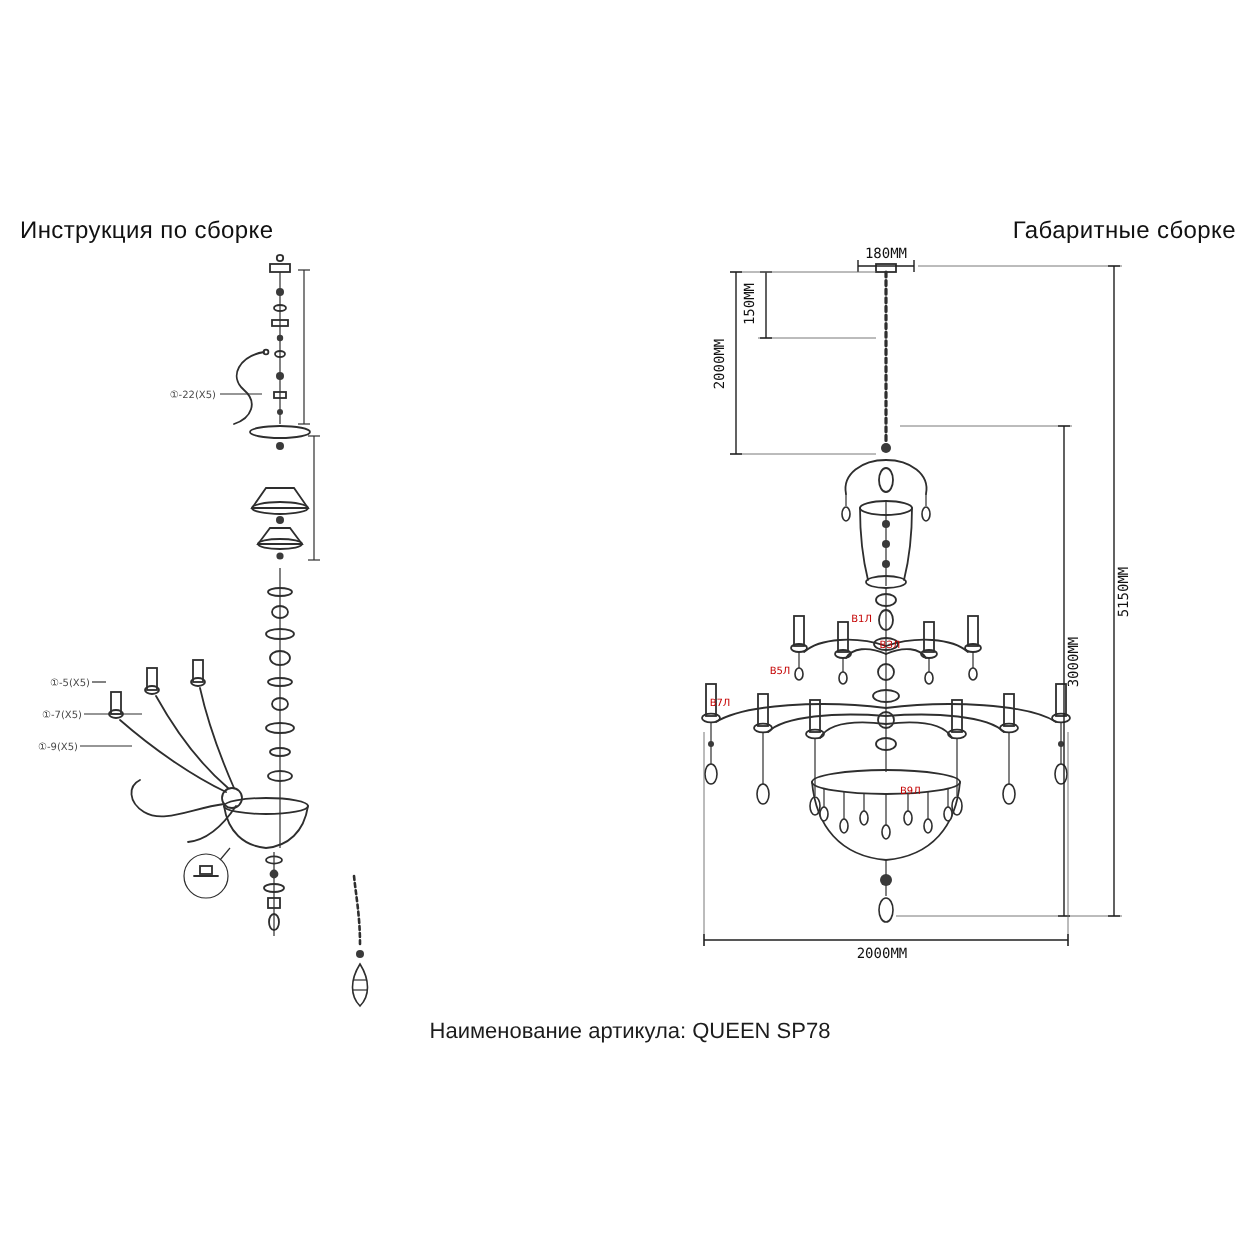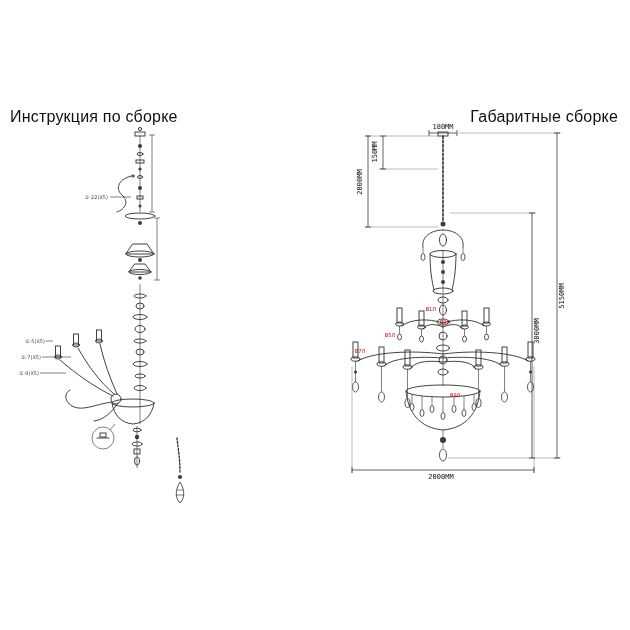--- a/index.html
+++ b/index.html
@@ -1,18 +1,18 @@
 <!DOCTYPE html>
 <html><head>
 <meta charset="utf-8">
 <style>
   html,body{margin:0;padding:0;background:#fff;}
   #canvas{position:relative;width:630px;height:630px;background:#fff;overflow:hidden;
           font-family:"Liberation Sans",sans-serif;}
-  .sec-title{position:absolute;font-size:16px;color:#111;white-space:nowrap;letter-spacing:.2px;}
+  .sec-title{position:absolute;font-size:12px;color:#111;white-space:nowrap;letter-spacing:.2px;}
   #title-left{left:10px;top:108px;}
   #title-right{right:12px;top:108px;}
   .footer{position:absolute;left:50%;top:510px;transform:translateX(-50%);
           font-size:11px;color:#1c1c1c;white-space:nowrap;}
   svg{position:absolute;overflow:visible;}
   .ln{stroke:#2e2e2e;fill:none;stroke-width:.9;stroke-linecap:round;}
   .thin{stroke:#2e2e2e;fill:none;stroke-width:.6;}
   .dimln{stroke:#1f1f1f;fill:none;stroke-width:.7;}
   .extln{stroke:#6a6a6a;fill:none;stroke-width:.45;}
   .bead{fill:#3a3a3a;stroke:none;}
@@ -289,14 +289,15 @@
 
       <line class="extln" x1="352" y1="366" x2="352" y2="473"></line>
       <line class="extln" x1="534" y1="366" x2="534" y2="473"></line>
       <line class="dimln" x1="352" y1="470" x2="534" y2="470"></line>
       <line class="dimln" x1="352" y1="467" x2="352" y2="473"></line>
       <line class="dimln" x1="534" y1="467" x2="534" y2="473"></line>
       <text class="dim-text" x="441" y="479" text-anchor="middle">2000MM</text>
     </g>
   </svg>
 
+  <div class="footer">Наименование артикула: QUEEN SP78</div>
 
 </div>
 
 </body></html>

